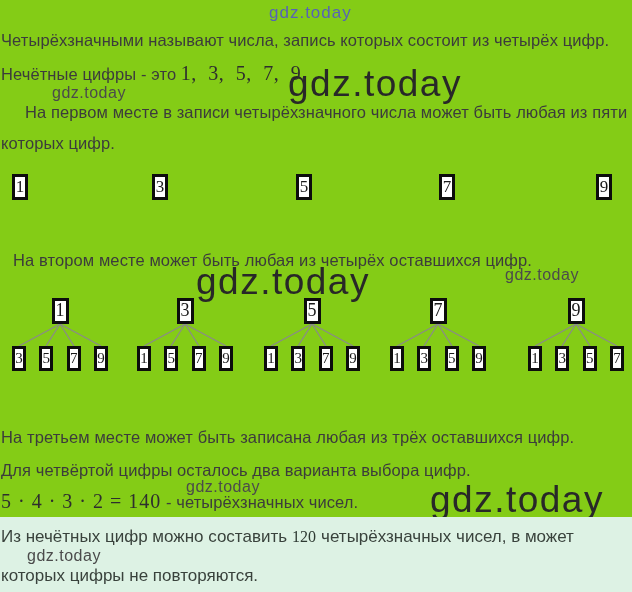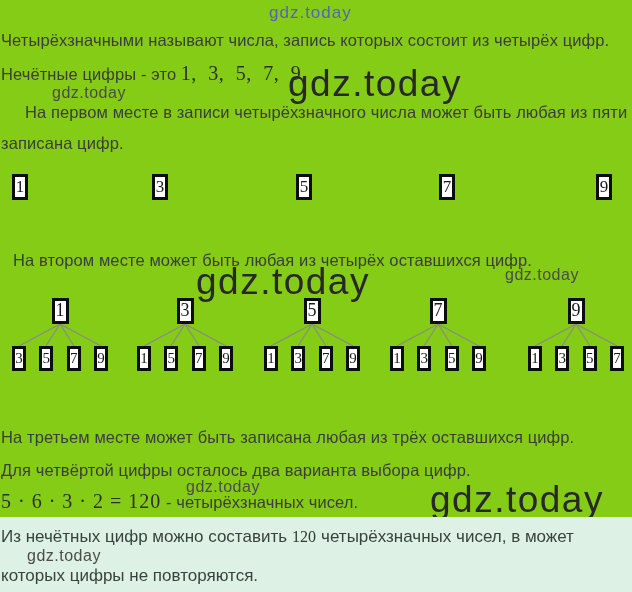--- a/index.html
+++ b/index.html
@@ -51,21 +51,21 @@
   <div class="abs wm wm-lg" style="left:430px;top:479px;">gdz.today</div>
 
   <div class="abs para" style="left:1px;top:31px;">Четырёхзначными называют числа, запись которых состоит из четырёх цифр.</div>
 
   <div class="abs para" style="left:1px;top:62px;">
     <span>Нечётные цифры - это</span>
     <span class="math odd-list">1, 3, 5, 7, 9.</span>
   </div>
 
   <div class="abs para" style="left:1px;top:103px;margin-left:24px;">На первом месте в записи четырёхзначного числа может быть любая из пяти</div>
-  <div class="abs para" style="left:1px;top:134px;">записана цифр.</div>
+  <div class="abs para" style="left:1px;top:134px;">которых цифр.</div>
 
   <div class="abs" style="left:0;top:174px;width:632px;height:26px;">
     <div class="dbox abs" style="left:12px;top:0;">1</div>
     <div class="dbox abs" style="left:152px;top:0;">3</div>
     <div class="dbox abs" style="left:296px;top:0;">5</div>
     <div class="dbox abs" style="left:439px;top:0;">7</div>
     <div class="dbox abs" style="left:596px;top:0;">9</div>
   </div>
 
   <div class="abs para" style="left:13px;top:251px;">На втором месте может быть любая из четырёх оставшихся цифр.</div>
@@ -151,21 +151,21 @@
         <div class="dbox">7</div>
       </div>
     </div>
 
   </div>
 
   <div class="abs para" style="left:1px;top:461px;">Для четвёртой цифры осталось два варианта выбора цифр.</div>
   <div class="abs para" style="left:1px;top:428px;">На третьем месте может быть записана любая из трёх оставшихся цифр.</div>
 
   <div class="abs para" style="left:1px;top:490px;">
-    <span class="math eq-math">5 · 6 · 3 · 2 = 120</span><span class="eq-suffix"> - четырёхзначных чисел.</span>
+    <span class="math eq-math">5 · 4 · 3 · 2 = 140</span><span class="eq-suffix"> - четырёхзначных чисел.</span>
   </div>
 
   <div class="abs" id="conclusion">
     <div class="abs cline" style="left:1px;top:10px;">
       <span>Из нечётных цифр можно составить</span><span class="math cnum">120</span><span>четырёхзначных чисел, в может</span>
     </div>
     <div class="abs wm wm-sm" style="left:27px;top:30px;">gdz.today</div>
     <div class="abs cline" style="left:1px;top:49px;">которых цифры не повторяются.</div>
   </div>
 

